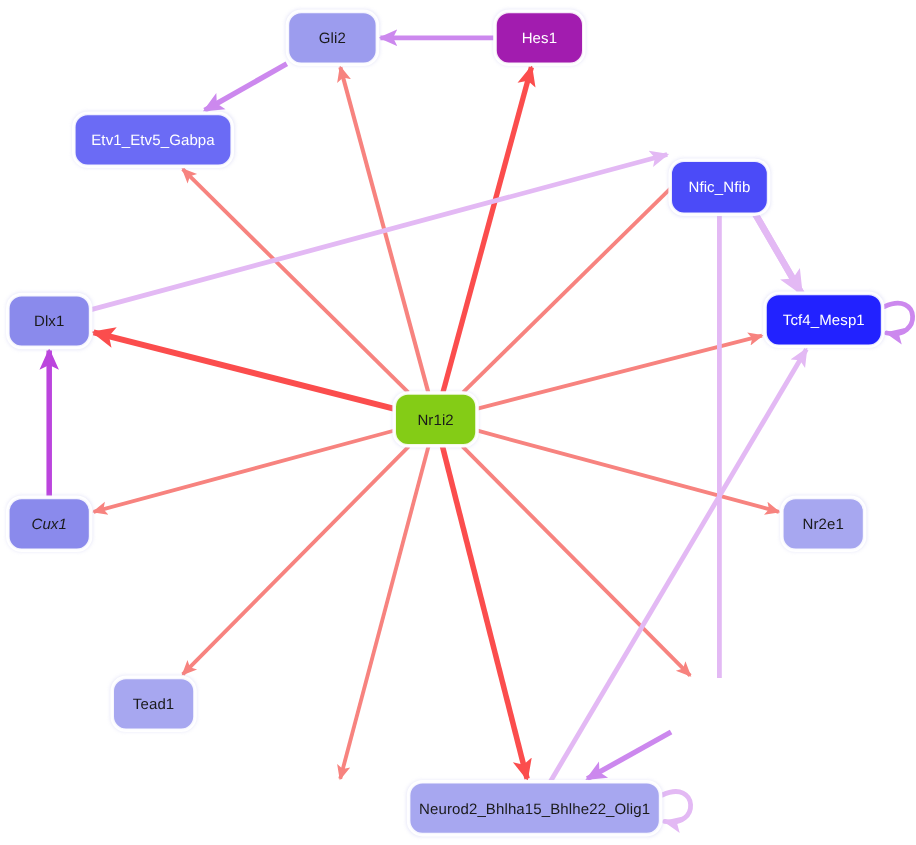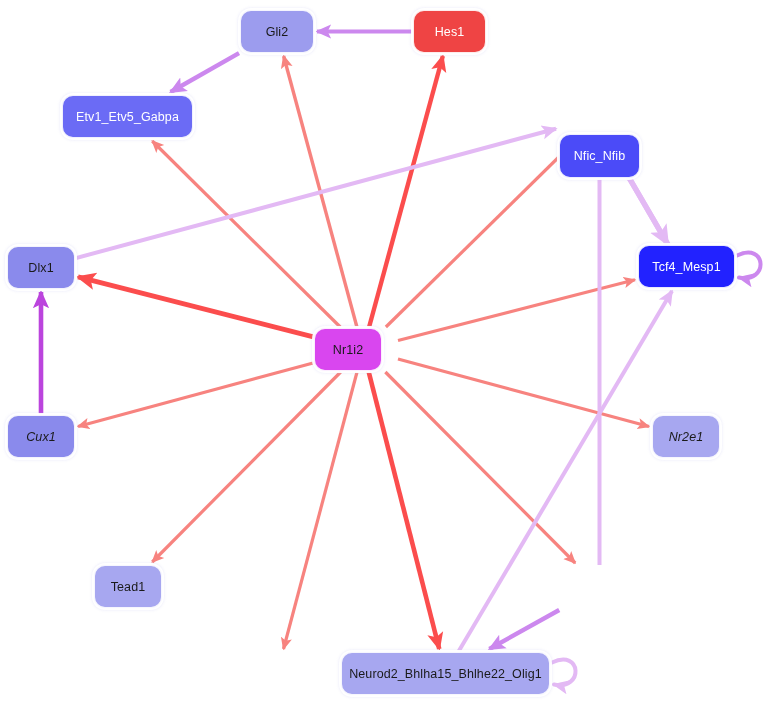--- a/index.html
+++ b/index.html
@@ -136,42 +136,42 @@
         <path d="M 737 255.5 C 767 241.5, 769 283.5, 739 277.5" fill="none" stroke="#cc88ee" stroke-width="4" stroke-linecap="round" marker-end="url(#mkcc88ee)"></path>
       </g>
       <g>
         <path d="M 552 662.5 C 582 648.5, 584 690.5, 554 684.5" fill="none" stroke="#e3b9f4" stroke-width="4" stroke-linecap="round" marker-end="url(#mke3b9f4)"></path>
       </g>
     </svg>
   <div id="node-layer">
       <div class="node" style="left: 240px; top: 10px; width: 74px; height: 43px; background: rgb(156, 156, 238); color: rgb(26, 26, 26);">
         <span>Gli2</span>
       </div>
-      <div class="node" style="left: 413px; top: 10px; width: 73px; height: 43px; background: #ef4444; color: rgb(255, 255, 255);">
+      <div class="node" style="left: 413px; top: 10px; width: 73px; height: 43px; background: #a21caf; color: rgb(255, 255, 255);">
         <span>Hes1</span>
       </div>
       <div class="node" style="left: 62px; top: 95px; width: 131px; height: 43px; background: rgb(107, 107, 245); color: rgb(255, 255, 255); text-align: center;">
         <span>Etv1_Etv5_Gabpa</span>
       </div>
       <div class="node" style="left: 559px; top: 95px; width: 81px; height: 44px; background: rgb(75, 75, 248); color: rgb(255, 255, 255); margin-top: 39px;">
         <span>Nfic_Nfib</span>
       </div>
       <div class="node" style="left: 638px; top: 245px; width: 97px; height: 43px; background: rgb(34, 34, 255); color: rgb(255, 255, 255);">
         <span>Tcf4_Mesp1</span>
       </div>
       <div class="node" style="left: 7px; top: 246px; width: 68px; height: 43px; background: rgb(138, 138, 236); color: rgb(26, 26, 26);">
         <span>Dlx1</span>
       </div>
-      <div class="node" style="left: 314px; top: 328px; width: 68px; height: 43px; background: #d946ef; color: rgb(26, 26, 26);">
+      <div class="node" style="left: 329px; top: 328px; width: 68px; height: 43px; background: #84cc16; color: rgb(26, 26, 26);">
         <span>Nr1i2</span>
       </div>
       <div class="node" style="left: 7px; top: 415px; width: 68px; height: 43px; background: rgb(138, 138, 236); color: rgb(26, 26, 26); font-style: italic;">
         <span>Cux1</span>
       </div>
-      <div class="node" style="left: 652px; top: 415px; width: 68px; height: 43px; background: rgb(167, 167, 240); color: rgb(26, 26, 26); font-style: italic;">
+      <div class="node" style="left: 652px; top: 415px; width: 68px; height: 43px; background: rgb(167, 167, 240); color: rgb(26, 26, 26);">
         <span>Nr2e1</span>
       </div>
       <div class="node" style="left: 94px; top: 565px; width: 68px; height: 43px; background: rgb(167, 167, 240); color: rgb(26, 26, 26);">
         <span>Tead1</span>
       </div>
       <div class="node" style="left: 341px; top: 652px; width: 209px; height: 43px; background: rgb(167, 167, 240); color: rgb(26, 26, 26);">
         <span>Neurod2_Bhlha15_Bhlhe22_Olig1</span>
       </div>
     </div>
 </div>

